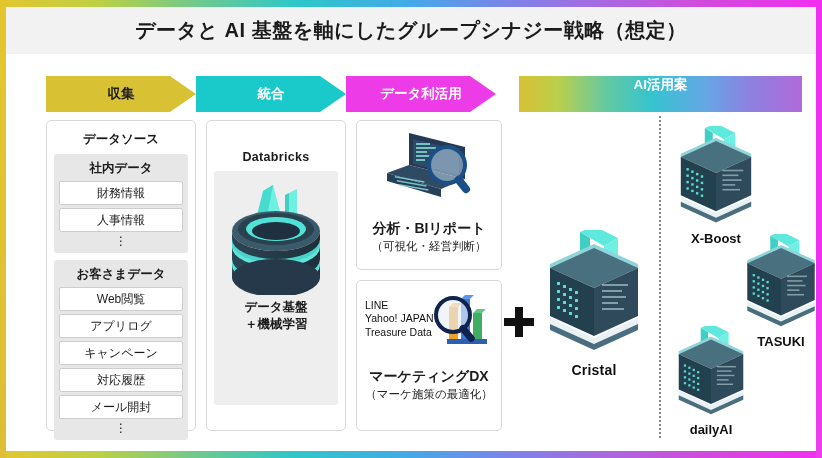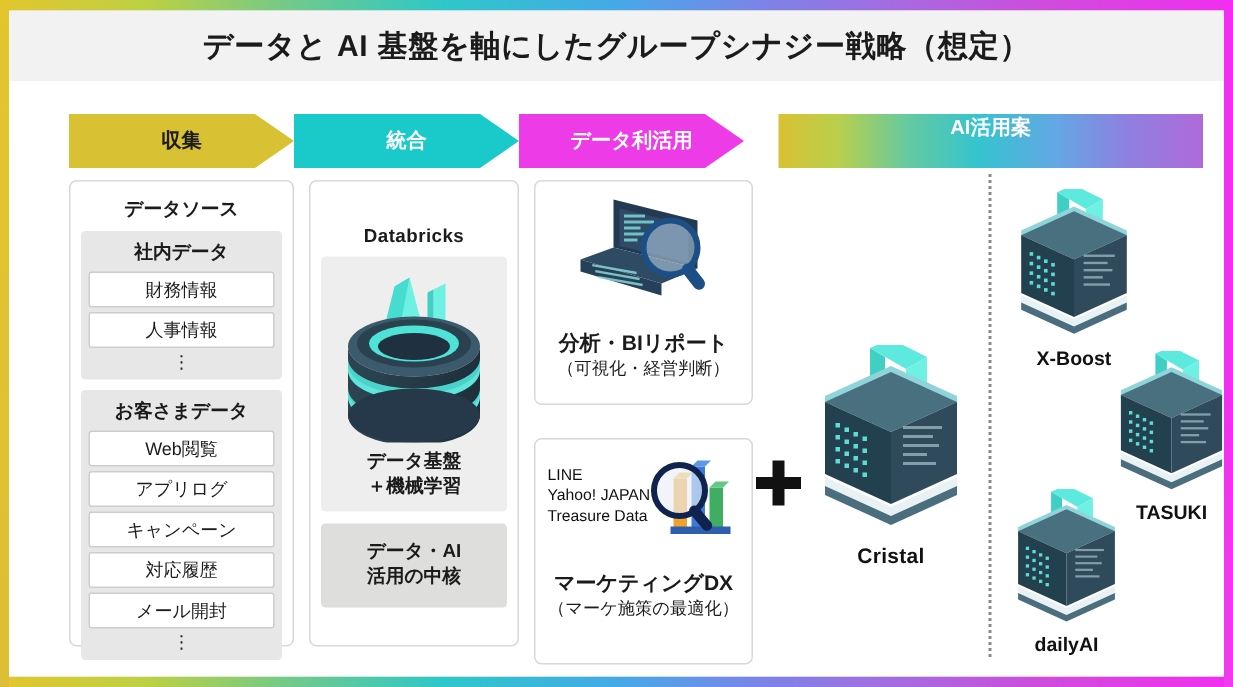--- a/index.html
+++ b/index.html
@@ -4,21 +4,21 @@
 <style>
   html,body{margin:0;padding:0;}
   body{
     width:822px;height:458px;
     background:#ffffff;
     font-family:"Liberation Sans","DejaVu Sans",sans-serif;
     overflow:hidden;
   }
   #root{
     position:relative;width:822px;height:458px;box-sizing:border-box;
-    background:#e5e5e5;
+    background:#8b5cf6;
   }
   
   .frame-band{position:absolute;left:0;width:822px;height:7px;
     background:linear-gradient(90deg,#e3c62e 0%,#bcd044 12%,#6fc98d 24%,#2ec7c9 36%,#45a9e8 50%,#7d83e8 62%,#a76ae0 73%,#d04bdc 85%,#f22ef0 100%);}
   .frame-band.top{top:0;}
   .frame-band.bottom{bottom:0;}
   .frame-side{position:absolute;top:0;width:6px;height:458px;}
   .frame-side.left{left:0;background:linear-gradient(180deg,#e3c62e 0%,#e0c231 55%,#ddbe34 100%);}
   .frame-side.right{right:0;background:linear-gradient(180deg,#f22ef0 0%,#f22ef0 55%,#ef3ced 100%);}
 
@@ -72,21 +72,21 @@
   
   #panel-databricks{left:200px;top:66px;width:140px;height:311px;padding:25px 7px;display:flex;flex-direction:column;}
   .db-title{text-align:center;font-size:12.5px;font-weight:bold;color:#1b1b1b;margin:4px 0 7px;letter-spacing:.3px;}
   .db-body{background:#eeeeee;border-radius:3px;flex:1;display:flex;flex-direction:column;align-items:center;justify-content:flex-start;padding-top:6px;}
   .db-caption{font-size:12.5px;font-weight:bold;color:#1b1b1b;text-align:right;line-height:1.35;margin-top:4px;}
   .db-core{background:#dededd;border-radius:3px;margin-top:8px;padding:10px 0 12px;text-align:center;
     font-size:12.5px;font-weight:bold;color:#1b1b1b;line-height:1.35;}
 
   
   #panel-bi{left:350px;top:66px;width:146px;height:150px;display:flex;flex-direction:column;align-items:center;justify-content:flex-start;padding-top:6px;}
-  #panel-mkt{left:350px;top:238px;width:146px;height:151px;display:flex;flex-direction:column;align-items:center;justify-content:flex-start;padding-top:6px;}
+  #panel-mkt{left:350px;top:226px;width:146px;height:151px;display:flex;flex-direction:column;align-items:center;justify-content:flex-start;padding-top:6px;}
   .card-caption{font-size:14px;font-weight:bold;color:#1b1b1b;text-align:center;line-height:1.35;}
   .card-subcaption{font-size:11.5px;color:#1b1b1b;text-align:center;line-height:1.35;margin-top:1px;}
 
   
   .plus{position:absolute;left:498px;top:253px;width:30px;height:30px;}
   .plus i{position:absolute;background:#111;}
   .plus i.h{left:0;top:11px;width:30px;height:8px;}
   .plus i.v{left:11px;top:0;width:8px;height:30px;}
 
   
@@ -188,24 +188,20 @@
             <path d="M9,70 L9,84 A44,20 0 0 0 97,84 L97,70 A44,20 0 0 1 9,70 Z" fill="url(#cyl)"></path>
             <path d="M9,82 L9,90 A44,20 0 0 0 97,90 L97,82 A44,20 0 0 1 9,82 Z" fill="#4fe3d8" opacity=".9"></path>
             <path d="M9,88 L9,100 A44,20 0 0 0 97,100 L97,88 A44,20 0 0 1 9,88 Z" fill="url(#cyl)"></path>
             <ellipse cx="53" cy="100" rx="44" ry="18" fill="#25394a"></ellipse>
           </g>
         </svg>
         <div class="db-caption">
           <div>データ基盤</div>
           <div>＋機械学習</div>
         </div>
-      </div>
-      <div class="db-core">
-        <div>データ・AI</div>
-        <div>活用の中核</div>
       </div>
     </div>
 
     <div class="card" id="panel-bi">
       <svg width="120" height="92" viewBox="0 0 120 92">
 
         <polygon points="40,6 96,20 96,52 40,38" fill="#233a52"></polygon>
         <polygon points="44,12 90,23 90,48 44,37" fill="#2e4a66"></polygon>
         <g fill="#7fd8d2" opacity=".85">
           <rect x="47" y="16" width="14" height="2"></rect>

